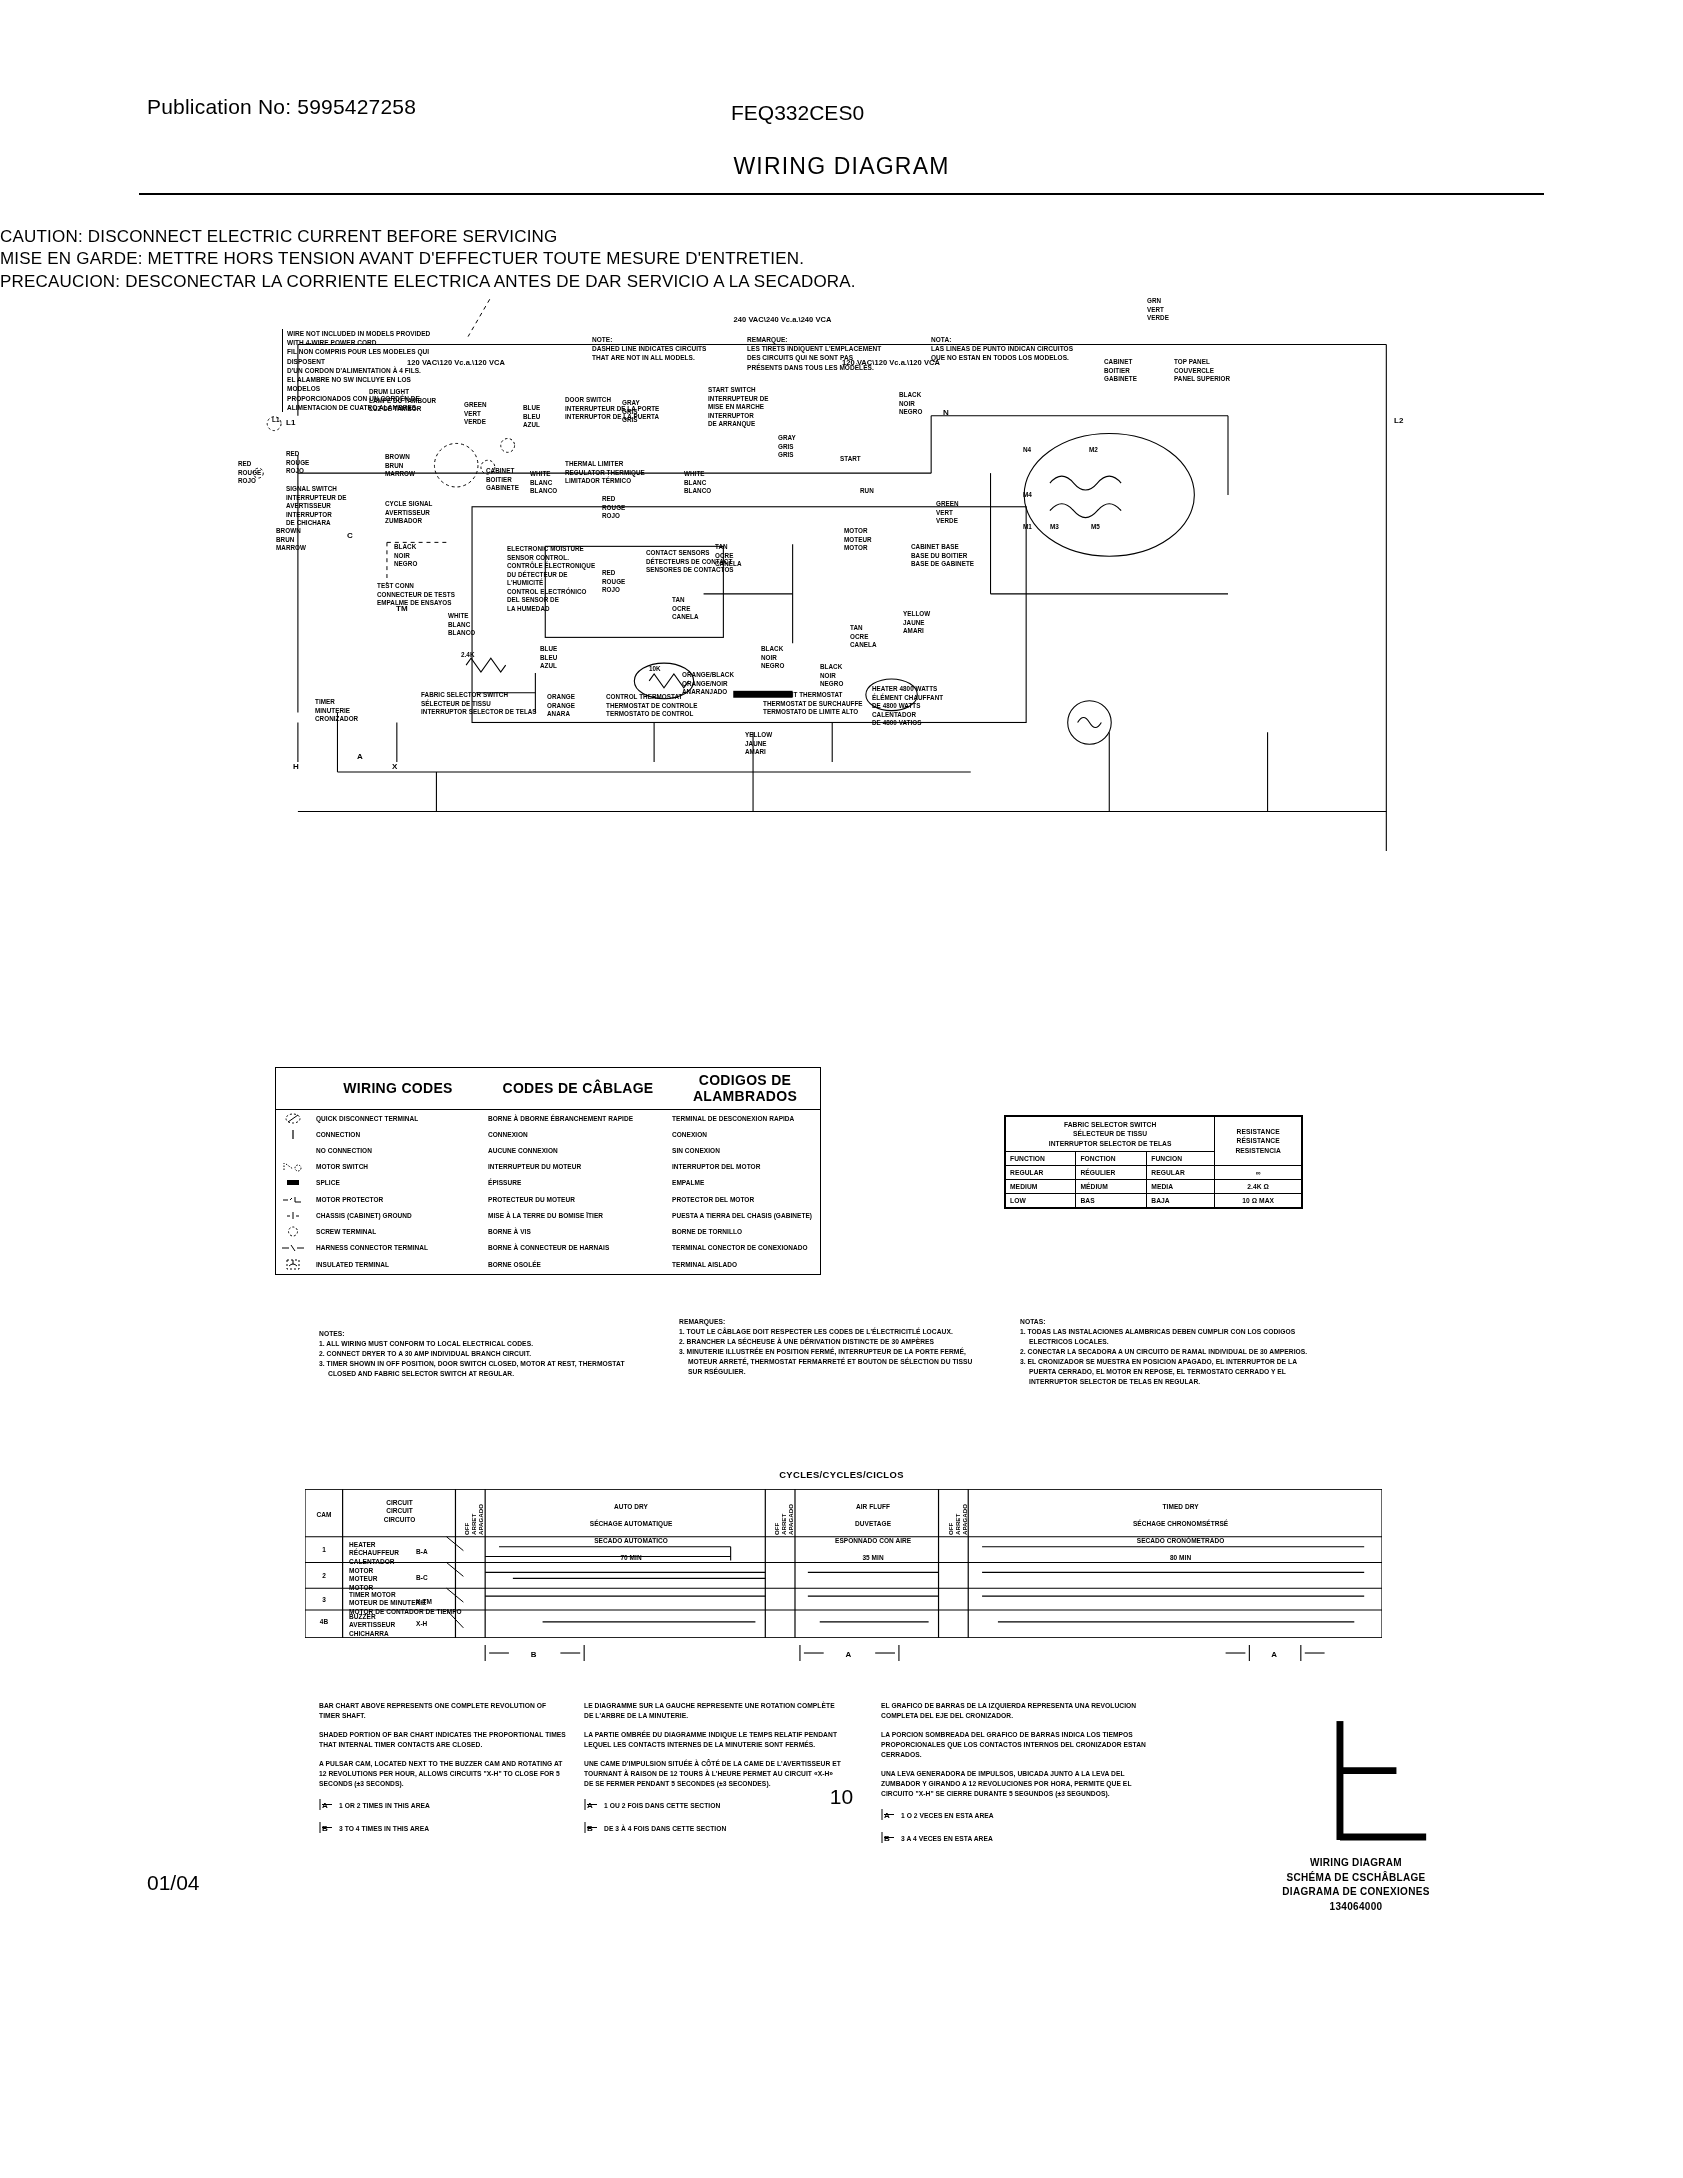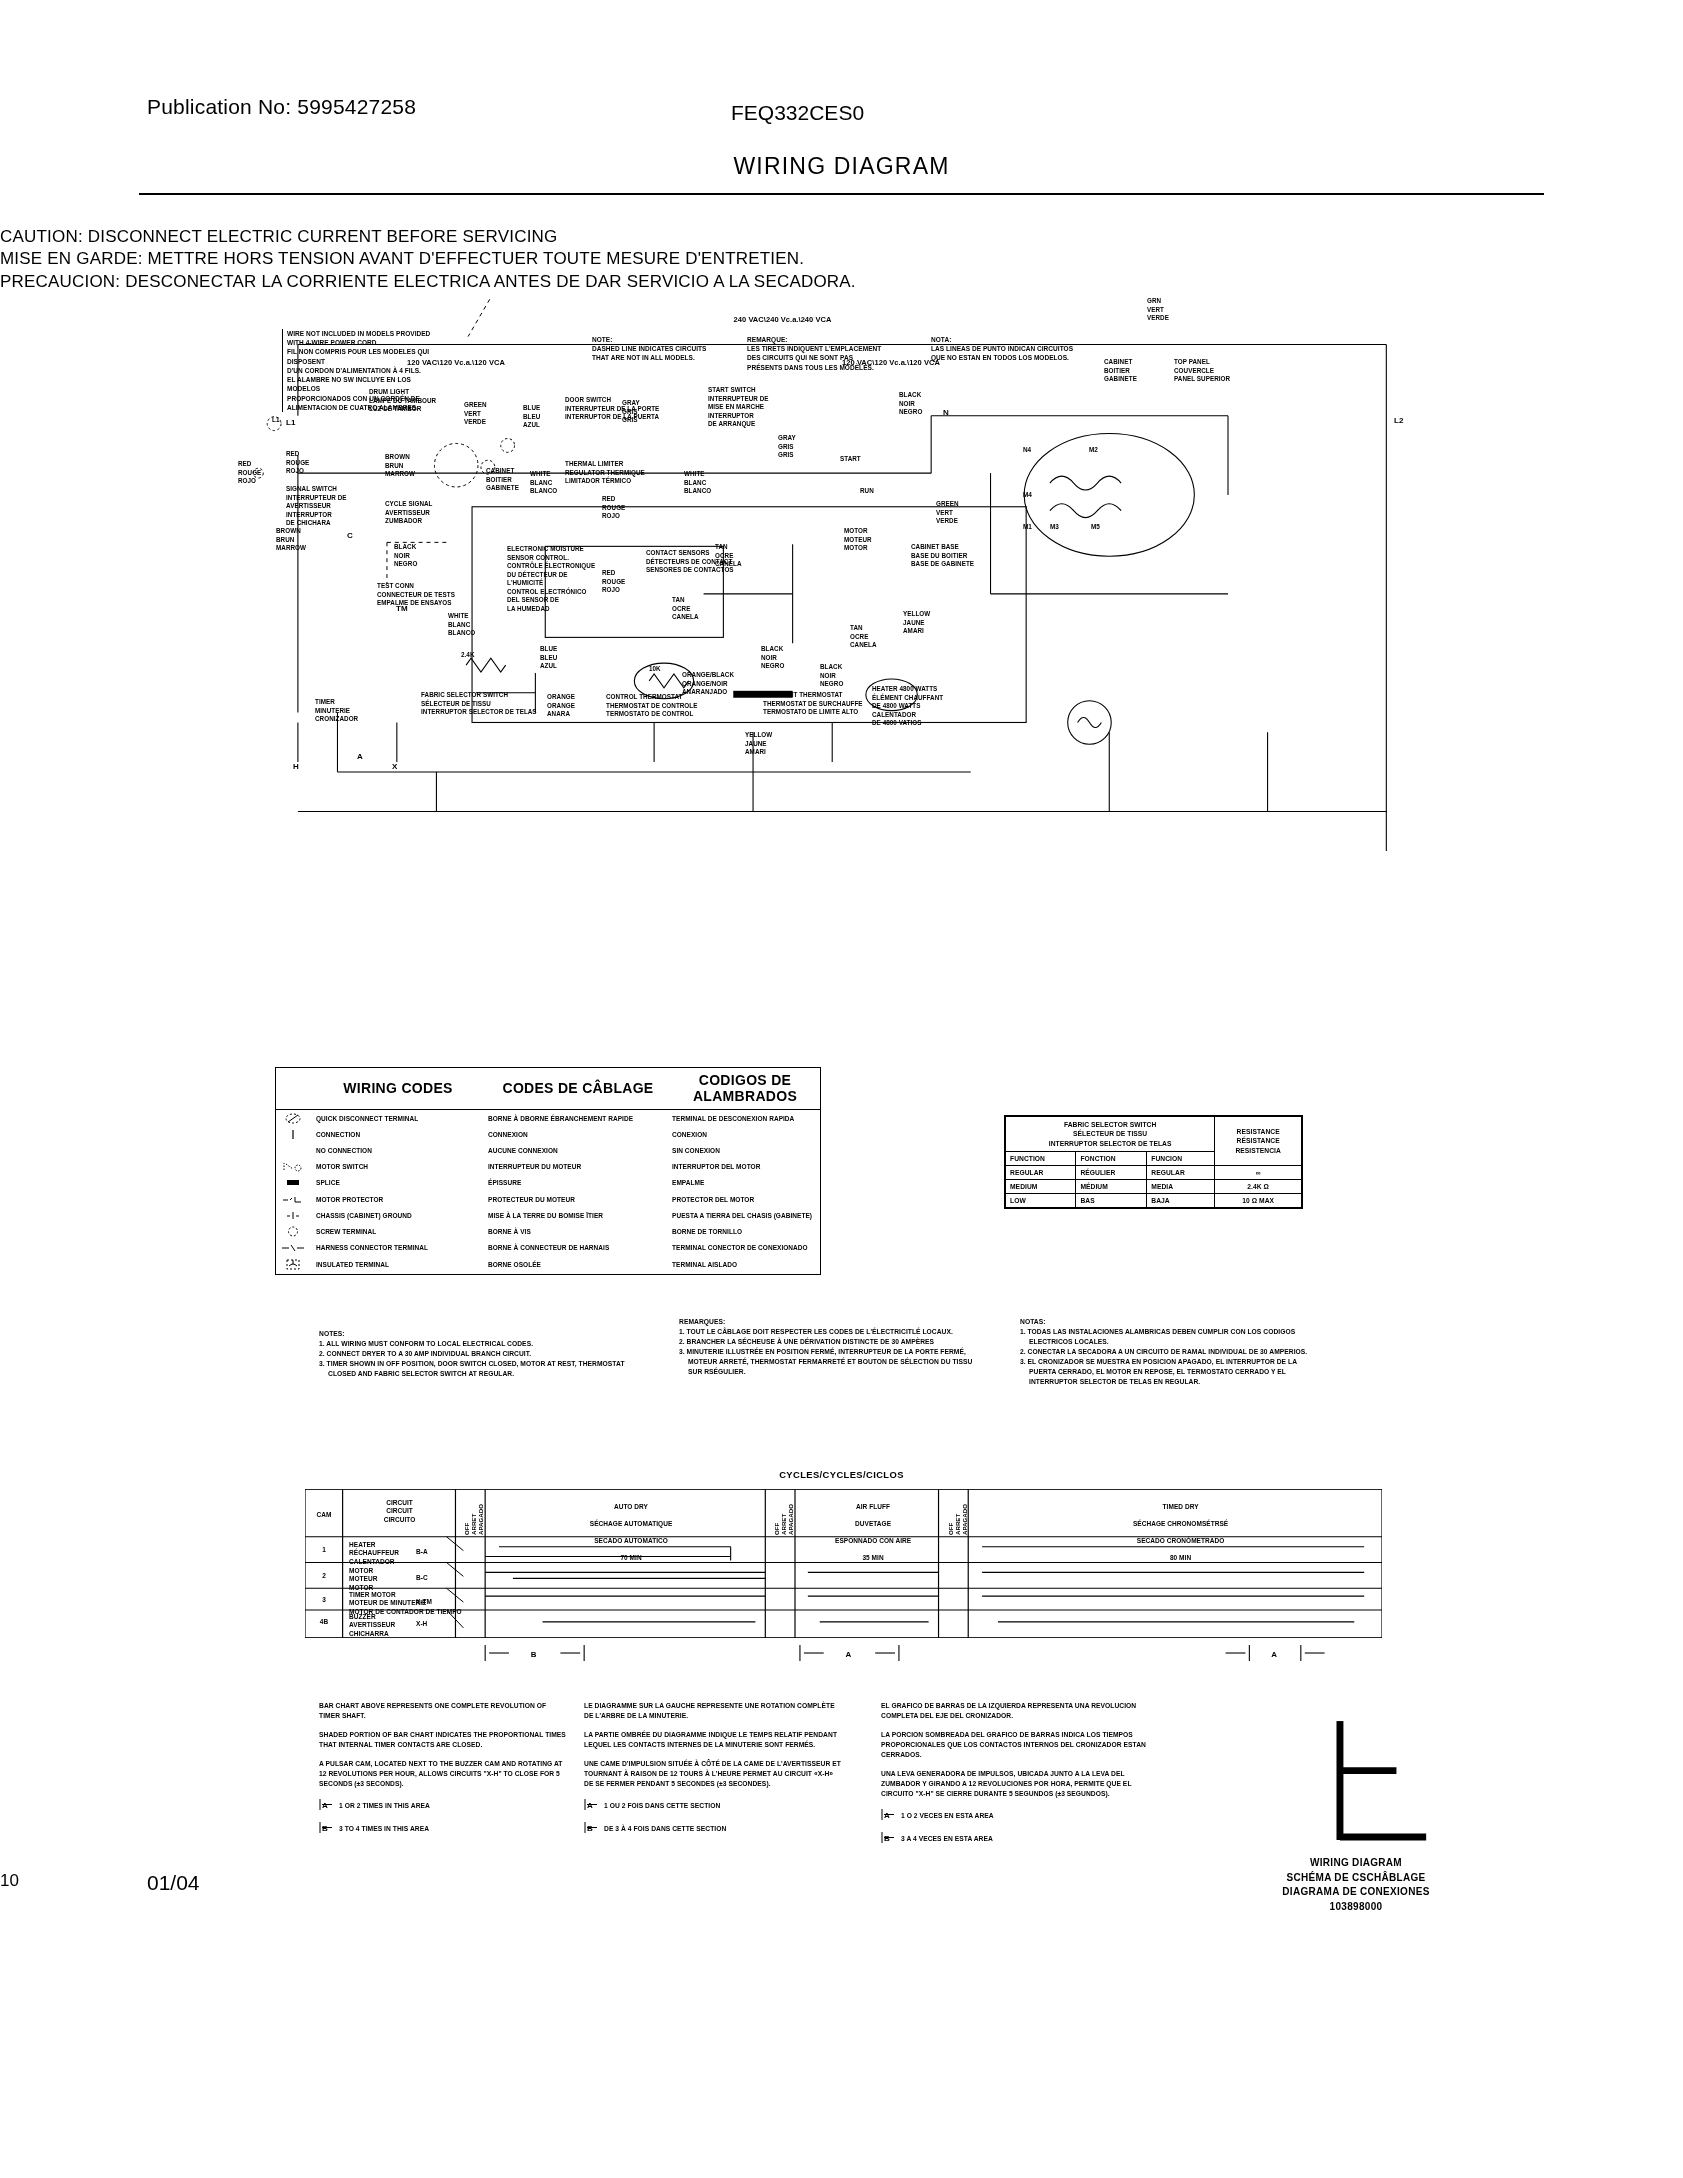--- a/index.html
+++ b/index.html
@@ -68,21 +68,21 @@
 
   
   .fn { position:absolute; font-size:6.7px; font-weight:bold; line-height:1.5; letter-spacing:0.05px; }
   .fn p { margin:0 0 9px 0; }
   .fn .ab { display:flex; align-items:center; gap:4px; margin-bottom:7px; }
 
   .corner { position:absolute; }
   .blk { position:absolute; left:0; right:0; text-align:center; font-size:10px; font-weight:bold; line-height:1.45; letter-spacing:0.3px; }
 
   .ftr-date { position:absolute; left:147px; top:1871px; font-size:21px; }
-  .ftr-page { position:absolute; left:0; right:0; top:1871px; font-size:17px; }
+  .ftr-page { position:absolute; left:0; right:0; top:1785px; text-align:center; font-size:21px; }
 </style>
 </head>
 <body>
 
 <div class="page">
 
   <div class="hdr-pub">Publication No: 5995427258</div>
   <div class="hdr-model">FEQ332CES0</div>
   <div class="hdr-title">WIRING DIAGRAM</div>
   <div class="hdr-rule"></div>
@@ -803,20 +803,20 @@
         <line x1="5" y1="0" x2="5" y2="120"></line>
         <line x1="5" y1="50" x2="62" y2="50"></line>
         <line x1="5" y1="117" x2="92" y2="117"></line>
       </g>
     </svg>
   </div>
   <div class="blk" style="left:1148px; width:416px; top:1856px;">
     <span>WIRING DIAGRAM</span><br>
     <span>SCHÉMA DE CSCHÂBLAGE</span><br>
     <span>DIAGRAMA DE CONEXIONES</span><br>
-    <span>103898000</span>
+    <span>134064000</span>
   </div>
 
   <div class="ftr-date">01/04</div>
   <div class="ftr-page">10</div>
 
 </div>
 
 
 </body></html>

